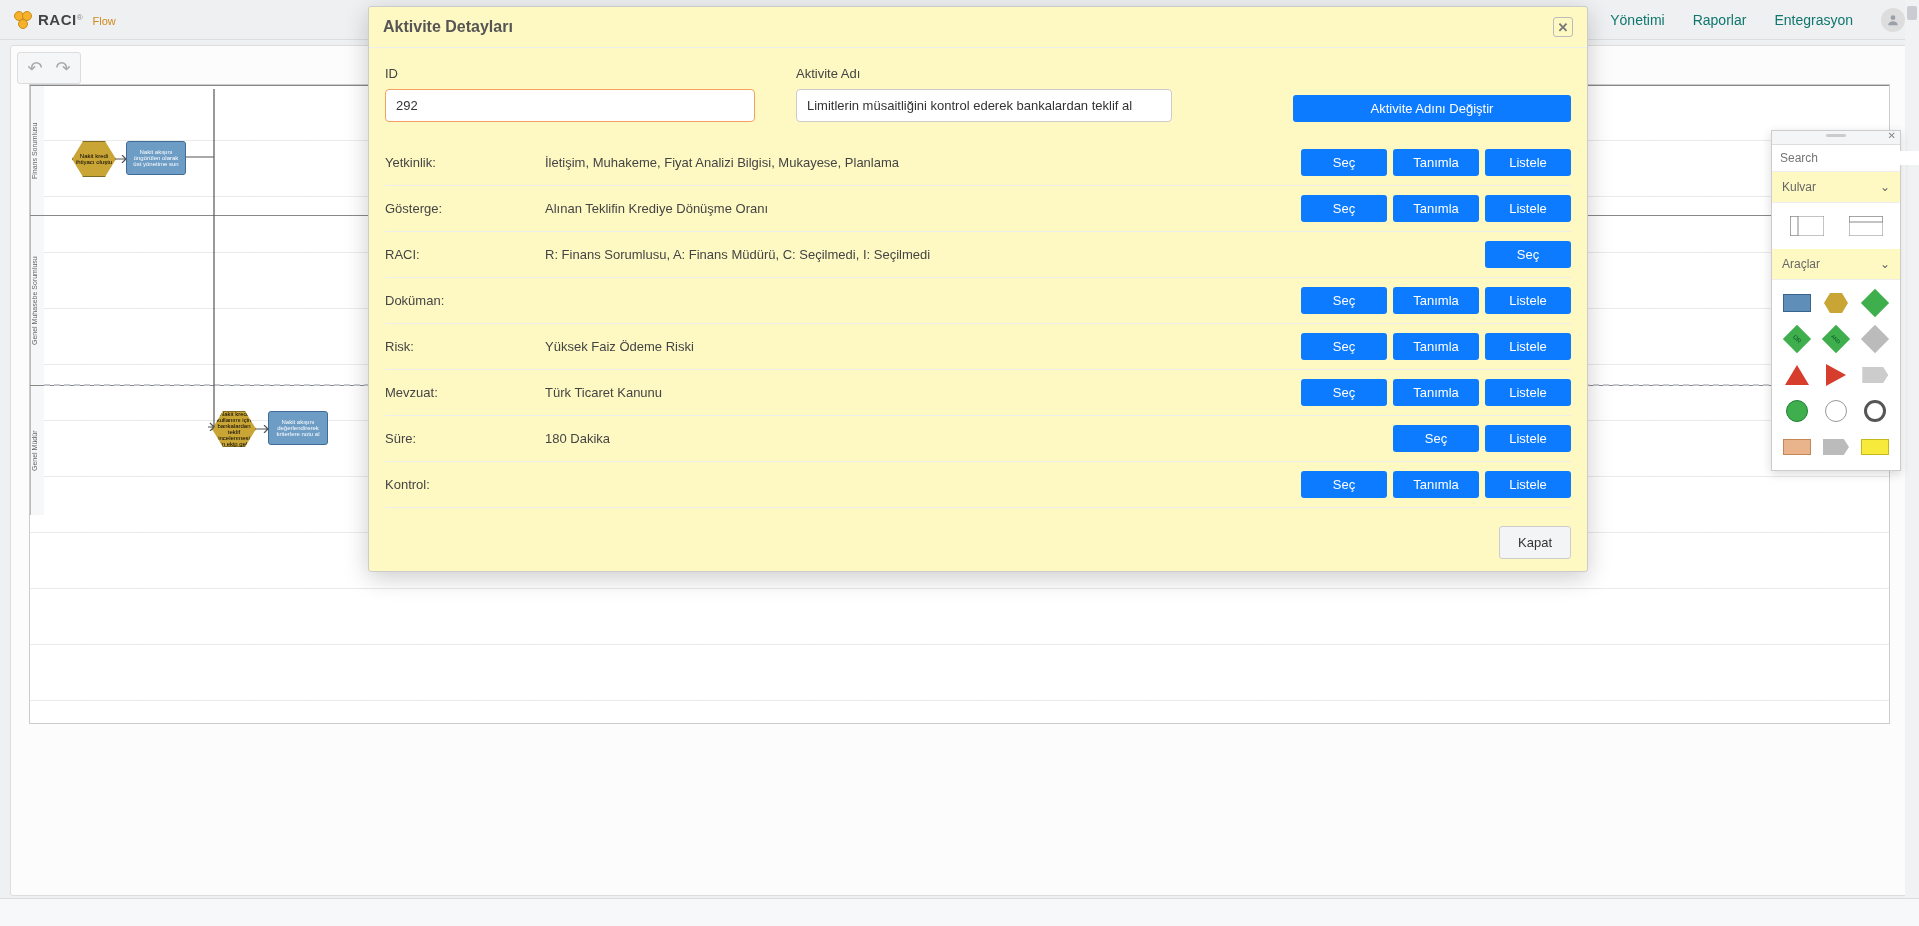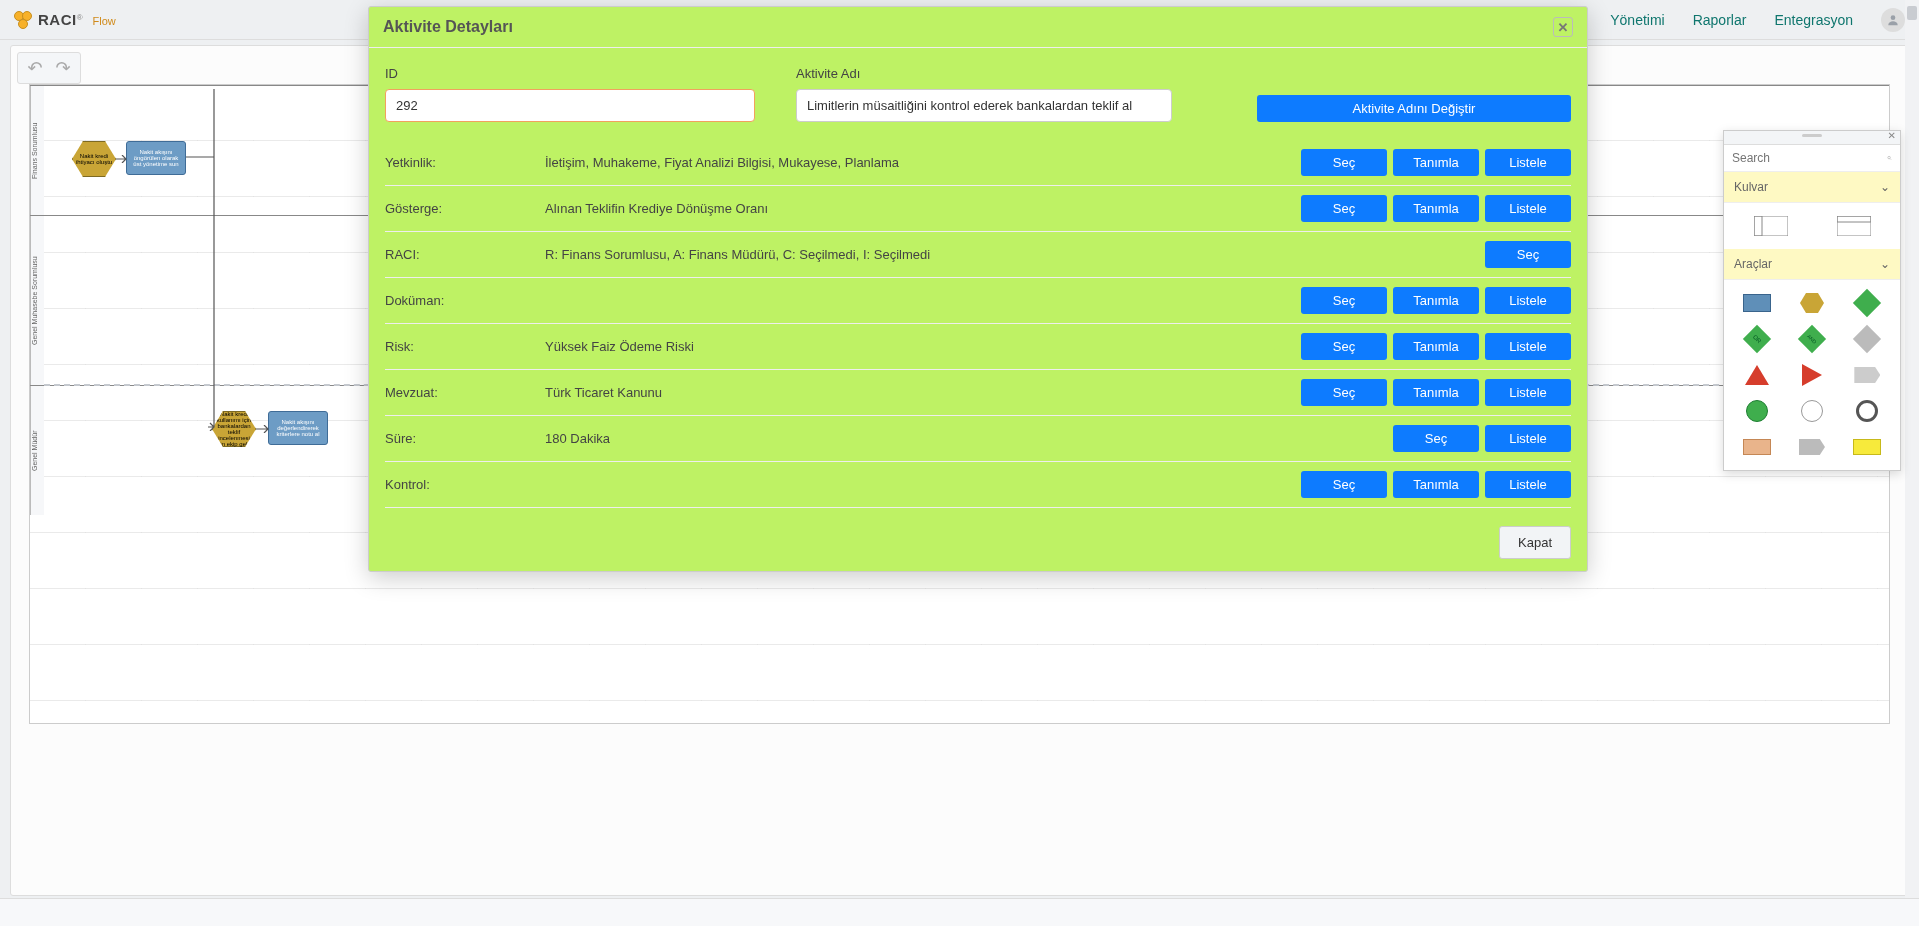--- a/index.html
+++ b/index.html
@@ -31,41 +31,41 @@
 .shape{position:absolute;font-size:6px;color:#000;display:flex;align-items:center;justify-content:center;text-align:center;padding:2px}
 .hex{width:44px;height:36px;background:#c9a536;clip-path:polygon(25% 0,75% 0,100% 50%,75% 100%,25% 100%,0 50%);border:1px solid #7e6a22}
 .box{width:60px;height:34px;background:#6d9cc5;border:1px solid #3f6c97;border-radius:3px;color:#fff}
 
 .lane1{top:0;height:130px}
 .lane2{top:130px;height:170px}
 .lane3{top:300px;height:130px}
 
 .dashed{position:absolute;left:14px;right:0;border-top:2px dashed #c5c9cf}
 
-.palette{position:absolute;right:18px;top:130px;width:178px;background:#fff;border:1px solid #ccc;box-shadow:0 3px 10px rgba(0,0,0,.15);z-index:30}
+.palette{position:absolute;right:18px;top:130px;width:130px;background:#fff;border:1px solid #ccc;box-shadow:0 3px 10px rgba(0,0,0,.15);z-index:30}
 .palette .bar{height:14px;background:#f3f5f7;border-bottom:1px solid #ddd;position:relative}
 .palette .bar::after{content:"✕";position:absolute;right:4px;top:-1px;font-size:10px;color:#888}
 .palette .bar::before{content:"";position:absolute;left:50%;top:3px;width:20px;height:3px;background:#ccc;border-radius:2px;transform:translateX(-50%)}
 .palette .search{display:flex;align-items:center;padding:6px 8px;border-bottom:1px solid #eee}
 .palette .search input{flex:1;border:none;outline:none;font-size:12px;color:#888}
 .palette .sect{display:flex;align-items:center;justify-content:space-between;padding:8px 10px;color:#666;font-size:12px;border-bottom:1px solid #eee;background:#fef9c3}
 .palette .grid{display:grid;grid-template-columns:repeat(3,1fr);gap:10px;padding:10px}
 .palette .tool{height:26px;display:flex;align-items:center;justify-content:center}
 
-.modal{position:absolute;left:368px;top:6px;width:1220px;background:#bef264;border:1px solid #ccc;border-radius:3px;box-shadow:0 6px 24px rgba(0,0,0,.2);z-index:50}
+.modal{position:absolute;left:368px;top:6px;width:1220px;background:#fef9c3;border:1px solid #ccc;border-radius:3px;box-shadow:0 6px 24px rgba(0,0,0,.2);z-index:50}
 .modal-head{display:flex;align-items:center;padding:10px 14px;font-size:16px;font-weight:700;color:#555;border-bottom:1px solid #eee}
 .modal-head .x{margin-left:auto;width:20px;height:20px;border:1px solid #bbb;border-radius:3px;display:flex;align-items:center;justify-content:center;color:#777;cursor:pointer;font-size:13px}
 .modal-body{padding:10px 16px 6px}
 .row{display:flex;align-items:center;border-bottom:1px solid #eee;min-height:46px;gap:10px}
 .row.noborder{border-bottom:none}
 .row .lab{flex:0 0 150px;color:#444;font-size:13px}
 .row .val{flex:1;color:#444;font-size:13px}
 .row .btns{display:flex;gap:6px}
 .btn{background:#0d7bff;color:#fff;border:none;border-radius:3px;padding:6px 0;width:86px;font-size:13px;cursor:pointer;text-align:center}
-.btn.wide{width:314px}
+.btn.wide{width:278px}
 .btn.gray{background:#f2f4f6;border:1px solid #ccc;color:#333;width:auto;padding:8px 18px}
 .input{border:1px solid #f2a15e;border-radius:4px;padding:8px 10px;font-size:13px;color:#333;outline:none}
 .input.plain{border-color:#ccc}
 .top-inputs{display:flex;gap:41px;align-items:flex-end;padding:8px 0 18px}
 .top-inputs .col{display:flex;flex-direction:column;gap:8px}
 .top-inputs label{font-size:13px;color:#444}
 .modal-foot{display:flex;justify-content:flex-end;padding:12px 16px}
 .svg-arrow{position:absolute;stroke:#555;fill:none;stroke-width:1.2}
 
 .bottombar{position:absolute;left:0;right:0;bottom:0;height:28px;background:#f7f8fa;border-top:1px solid #ddd}

